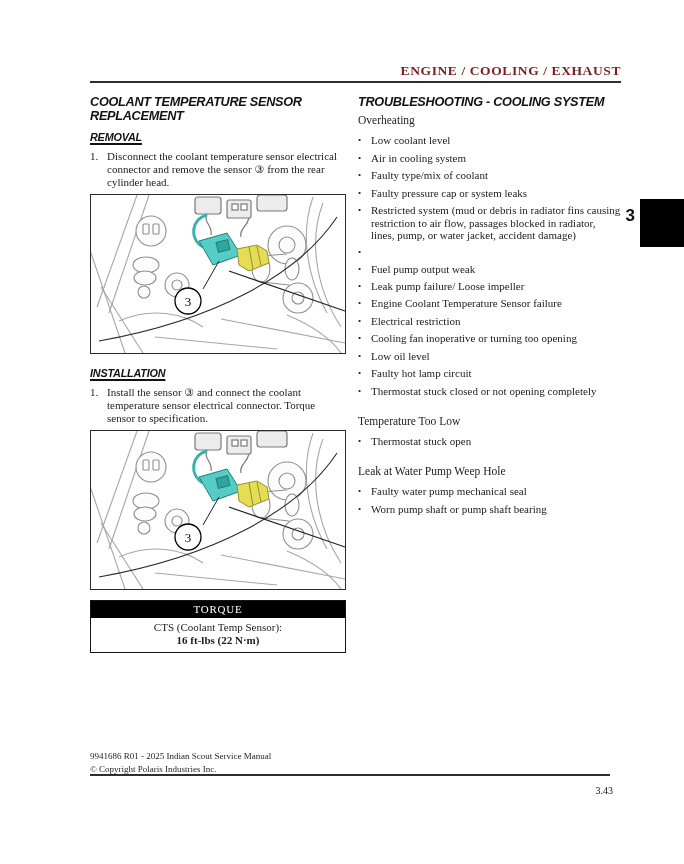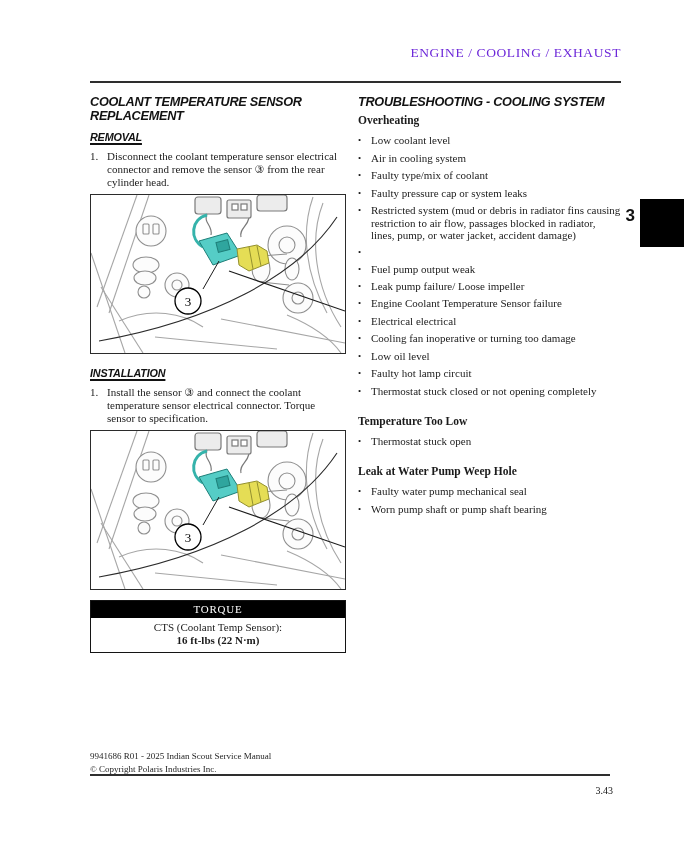--- a/index.html
+++ b/index.html
@@ -4,22 +4,22 @@
 <style>
   * { margin:0; padding:0; box-sizing:border-box; }
   html,body { background:#e8e8e8; }
   .page {
     position:relative; width:684px; height:864px; background:#ffffff;
     margin:0 auto; overflow:hidden;
     font-family:"Liberation Serif","DejaVu Serif",serif; color:#1b1b1b;
   }
   
   .header-title{
-    position:absolute; top:45px; right:63px;
-    font-size:13.5px; font-weight:400; letter-spacing:0.6px; color:#6d28d9;
+    position:absolute; top:63px; right:63px;
+    font-size:13.5px; font-weight:700; letter-spacing:0.6px; color:#7f1d1d;
   }
   .header-rule{ position:absolute; left:90px; top:81px; width:531px; height:2px; background:#2e2e2e; }
   
   .side-tab{ position:absolute; right:0; top:199px; width:44px; height:48px; background:#000; }
   .side-tab-num{
     position:absolute; right:49px; top:206px;
     font-family:"Liberation Sans","DejaVu Sans",sans-serif;
     font-weight:bold; font-size:17px; color:#111;
   }
   
@@ -47,21 +47,21 @@
   .gap-install{ margin-top:13px; }
   
   .torque-box{ margin-top:10px; border:1.6px solid #141414; }
   .torque-head{
     background:#000; color:#fff; text-align:center;
     font-size:11px; letter-spacing:0.8px; padding:2px 12px 3px;
   }
   .torque-body{ text-align:center; font-size:11px; line-height:1.25; padding:3px 0 4px; }
   .torque-line2{ font-weight:bold; }
   
-  .ts-sub{ font-weight:bold; font-size:11.5px; margin-top:5px; }
+  .ts-sub{ font-weight:normal; font-size:11.5px; margin-top:5px; }
   .ts-sub.spaced{ margin-top:18px; }
   ul.bullets{ list-style:none; margin-top:8px; }
   ul.bullets li{ display:flex; font-size:11px; line-height:1.13; margin-bottom:5px; }
   .bullet-dot{ flex:0 0 13px; font-size:9px; padding-top:1px; }
   
   .footer-rule{ position:absolute; left:90px; top:774px; width:520px; height:1.6px; background:#2e2e2e; }
   .footer-text{ position:absolute; left:90px; top:750px; font-size:9px; line-height:1.45; color:#1f1f1f; }
   .footer-page{ position:absolute; right:71px; top:785px; font-size:10px; color:#111; }
 </style>
 </head>
@@ -210,26 +210,26 @@
           <span>Leak pump failure/ Loose impeller</span>
         </li>
 
         <li>
           <span class="bullet-dot">•</span>
           <span>Engine Coolant Temperature Sensor failure</span>
         </li>
 
         <li>
           <span class="bullet-dot">•</span>
-          <span>Electrical electrical</span>
-        </li>
-
-        <li>
-          <span class="bullet-dot">•</span>
-          <span>Cooling fan inoperative or turning too damage</span>
+          <span>Electrical restriction</span>
+        </li>
+
+        <li>
+          <span class="bullet-dot">•</span>
+          <span>Cooling fan inoperative or turning too opening</span>
         </li>
 
         <li>
           <span class="bullet-dot">•</span>
           <span>Low oil level</span>
         </li>
 
         <li>
           <span class="bullet-dot">•</span>
           <span>Faulty hot lamp circuit</span>

